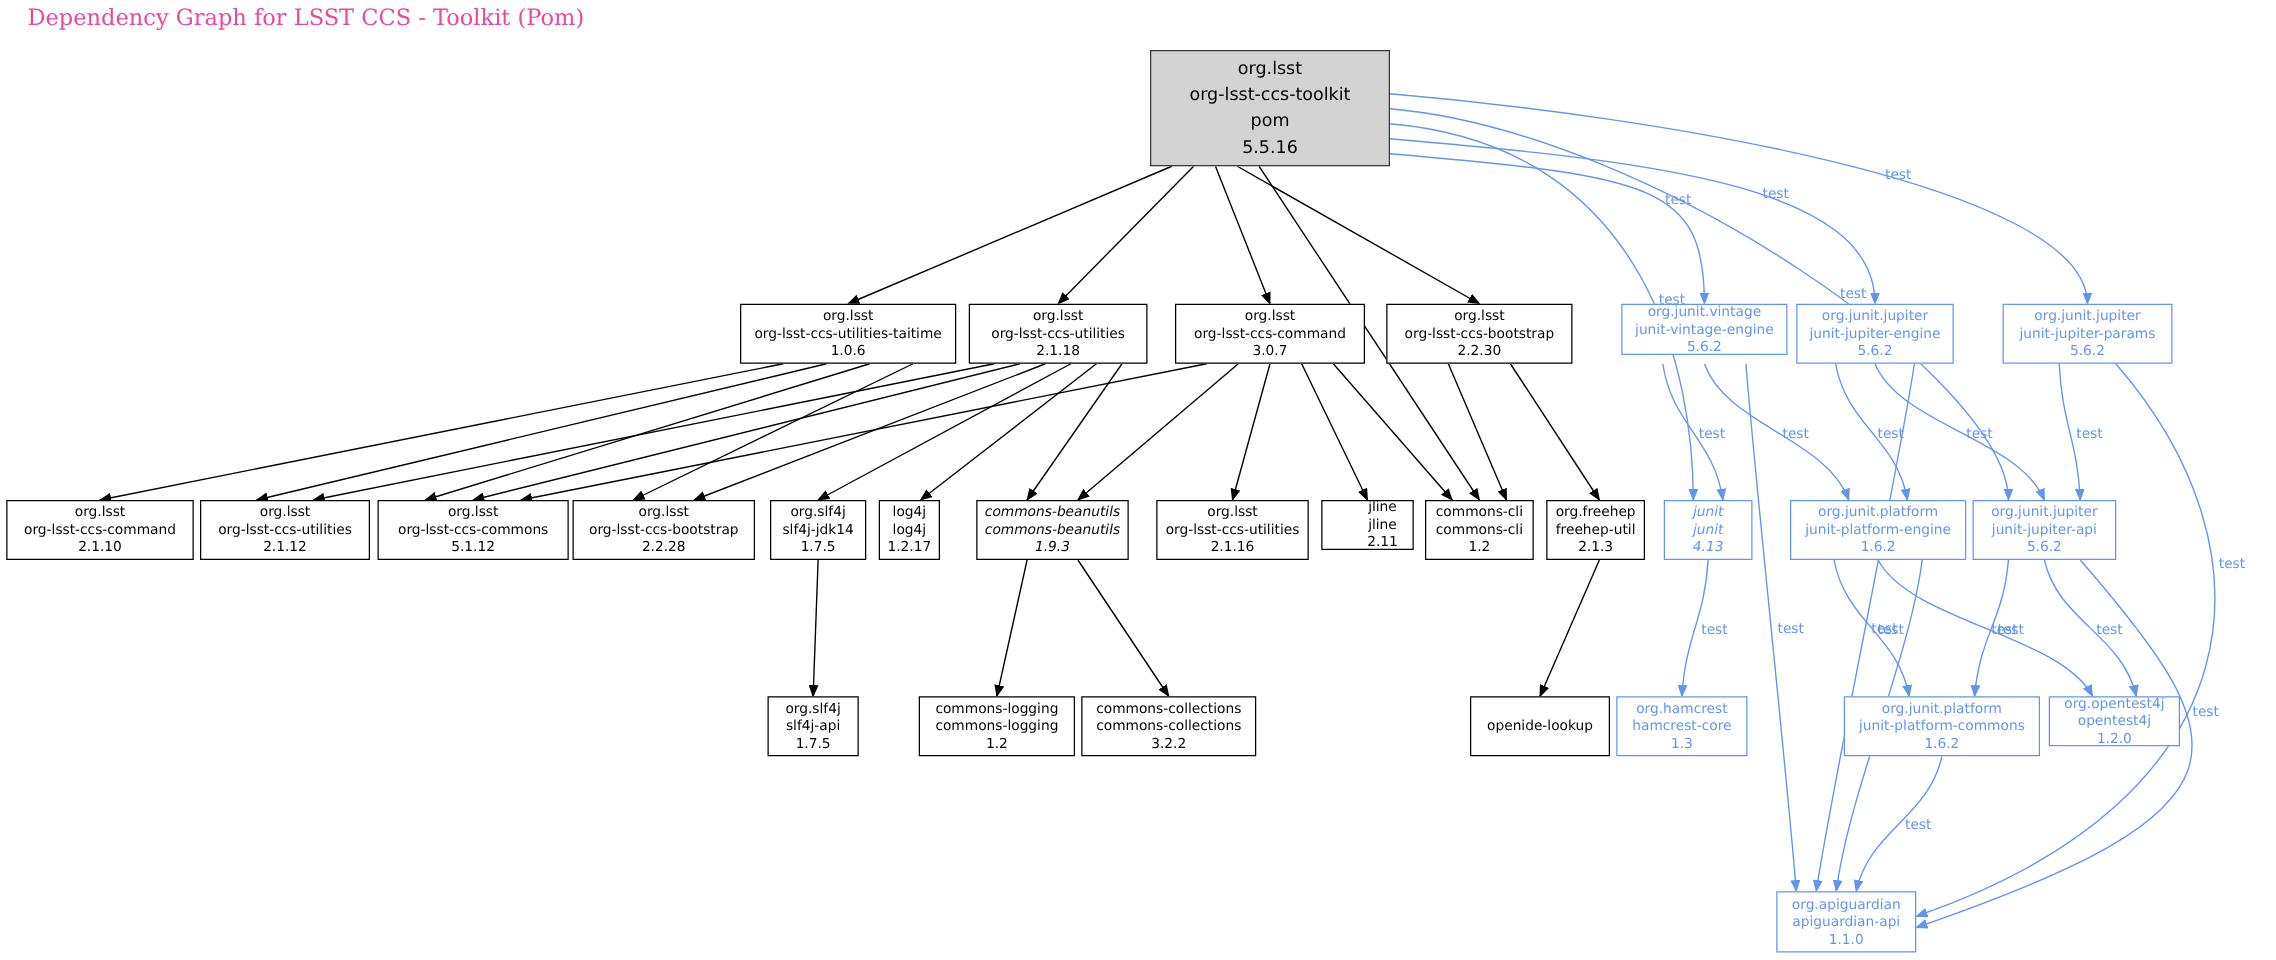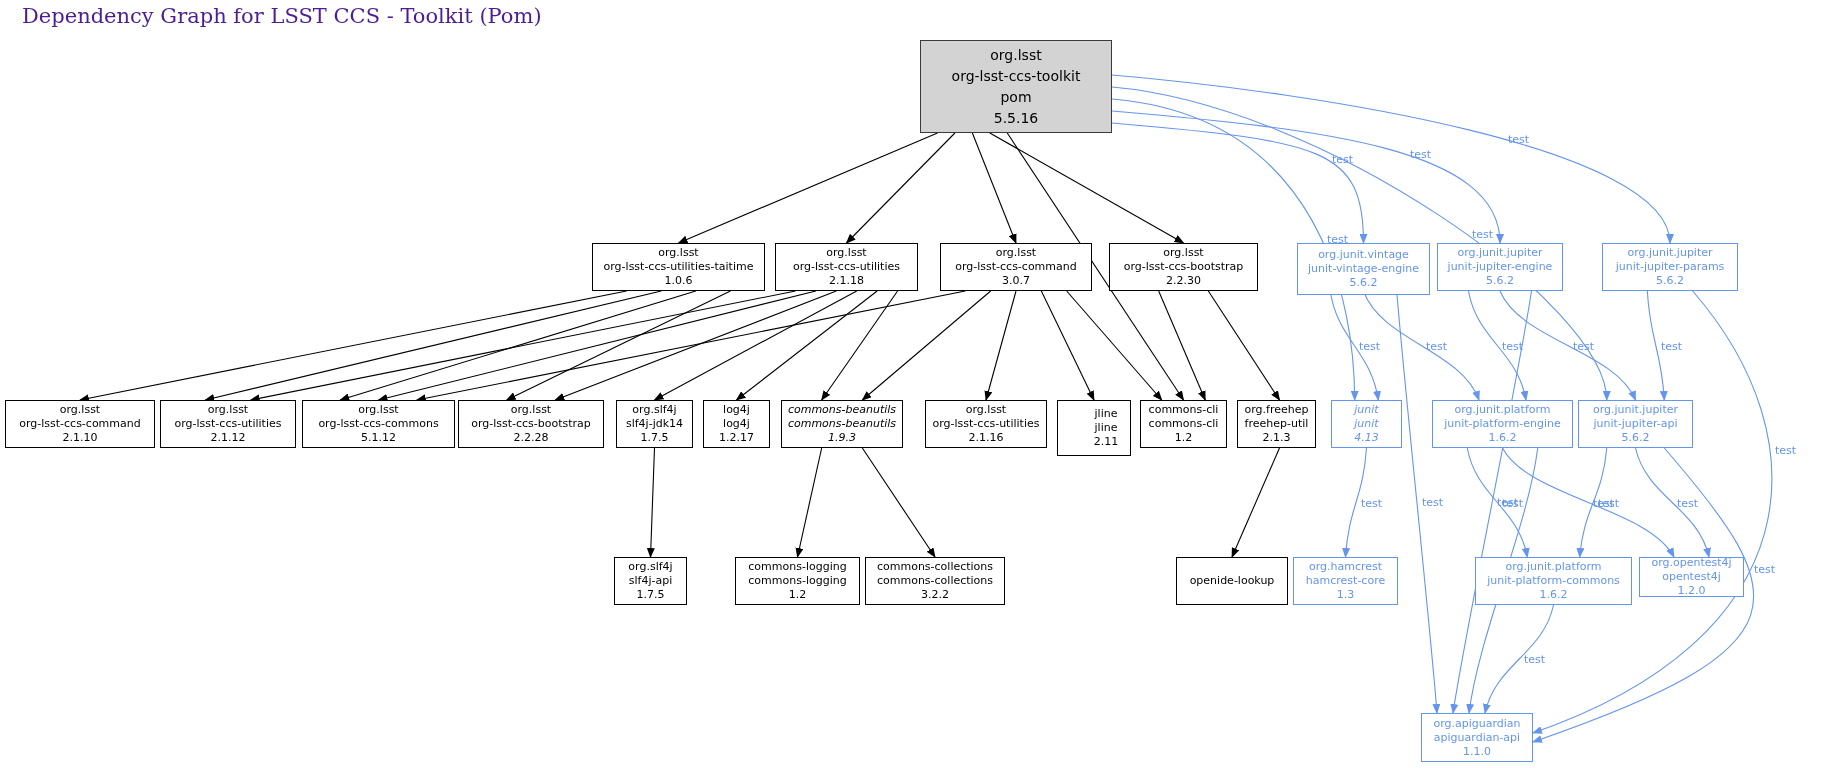--- a/index.html
+++ b/index.html
@@ -1,19 +1,19 @@
 <!DOCTYPE html>
 <html><head>
 <meta charset="utf-8">
 <style>
   html,body{margin:0;padding:0;background:#ffffff;}
   #stage{position:relative;width:1821px;height:768px;background:#ffffff;overflow:hidden;
          font-family:"DejaVu Sans",sans-serif;}
   #graph-title{position:absolute;left:22px;top:4px;font-family:"DejaVu Serif","Liberation Serif",serif;
-         font-size:21px;font-weight:400;color:#4c1d95;white-space:nowrap;}
+         font-size:18px;font-weight:400;color:#ec4899;white-space:nowrap;}
   #edge-layer{position:absolute;left:0;top:0;}
   .node{position:absolute;box-sizing:border-box;background:#ffffff;border:1px solid #000000;
         display:flex;flex-direction:column;justify-content:center;align-items:center;
         text-align:left;color:#000000;font-size:11px;line-height:14px;overflow:hidden;}
   .node.root{background:#d3d3d3;font-size:14px;line-height:21px;border-color:#3a3a3a;}
   .node.test{border-color:#6495ED;color:#6495ED;}
   .node span{display:block;white-space:nowrap;}
   .edge-label{font-size:11px;font-family:"DejaVu Sans",sans-serif;}
 </style>
 </head>
@@ -119,21 +119,21 @@
     <div class="node " style="left: 940px; top: 243px; width: 152px; height: 48px;">
       <span>org.lsst</span>
       <span>org-lsst-ccs-command</span>
       <span>3.0.7</span>
     </div>
     <div class="node " style="left: 1109px; top: 243px; width: 149px; height: 48px;">
       <span>org.lsst</span>
       <span>org-lsst-ccs-bootstrap</span>
       <span>2.2.30</span>
     </div>
-    <div class="node test" style="left: 1297px; top: 243px; width: 133px; height: 52px;">
+    <div class="node test" style="left: 1297px; top: 243px; width: 133px; height: 41px;">
       <span>org.junit.vintage</span>
       <span>junit-vintage-engine</span>
       <span>5.6.2</span>
     </div>
     <div class="node test" style="left: 1437px; top: 243px; width: 126px; height: 48px;">
       <span>org.junit.jupiter</span>
       <span>junit-jupiter-engine</span>
       <span>5.6.2</span>
     </div>
     <div class="node test" style="left: 1602px; top: 243px; width: 136px; height: 48px;">
@@ -159,36 +159,36 @@
     <div class="node " style="left: 458px; top: 400px; width: 146px; height: 48px;">
       <span>org.lsst</span>
       <span>org-lsst-ccs-bootstrap</span>
       <span>2.2.28</span>
     </div>
     <div class="node " style="left: 616px; top: 400px; width: 77px; height: 48px;">
       <span>org.slf4j</span>
       <span>slf4j-jdk14</span>
       <span>1.7.5</span>
     </div>
-    <div class="node " style="left: 703px; top: 400px; width: 67px; height: 48px;">
+    <div class="node " style="left: 703px; top: 400px; width: 49px; height: 48px;">
       <span>log4j</span>
       <span>log4j</span>
       <span>1.2.17</span>
     </div>
     <div class="node " style="left: 781px; top: 400px; width: 122px; height: 48px; font-style: italic;">
       <span>commons-beanutils</span>
       <span>commons-beanutils</span>
       <span>1.9.3</span>
     </div>
     <div class="node " style="left: 925px; top: 400px; width: 122px; height: 48px;">
       <span>org.lsst</span>
       <span>org-lsst-ccs-utilities</span>
       <span>2.1.16</span>
     </div>
-    <div class="node " style="left: 1057px; top: 400px; width: 74px; height: 56px; padding-left: 24px;">
+    <div class="node " style="left: 1057px; top: 400px; width: 74px; height: 40px; padding-left: 24px;">
       <span>jline</span>
       <span>jline</span>
       <span>2.11</span>
     </div>
     <div class="node " style="left: 1140px; top: 400px; width: 87px; height: 48px;">
       <span>commons-cli</span>
       <span>commons-cli</span>
       <span>1.2</span>
     </div>
     <div class="node " style="left: 1237px; top: 400px; width: 79px; height: 48px;">

